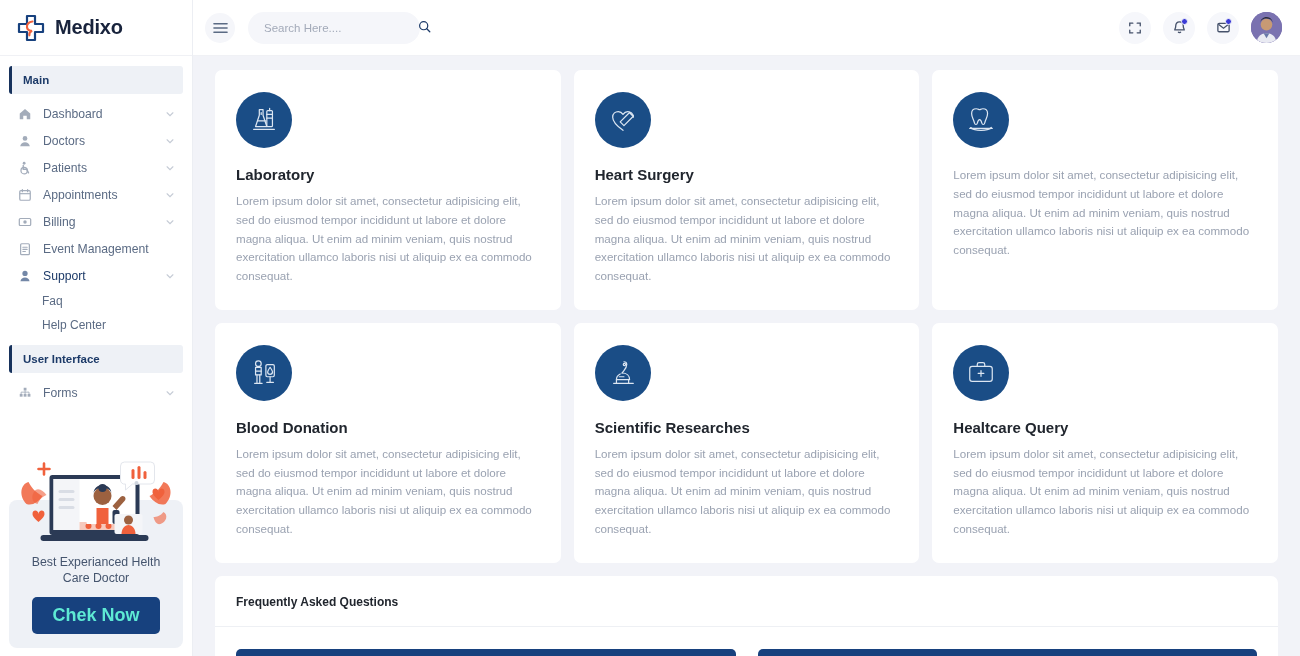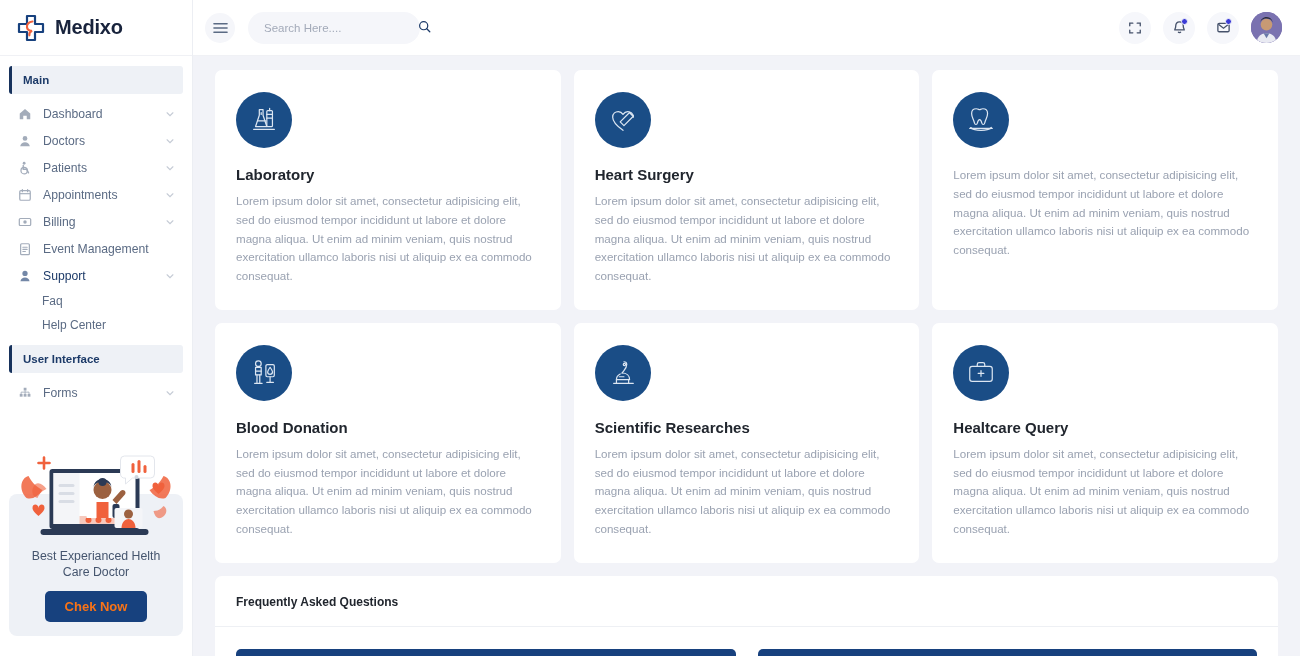--- a/index.html
+++ b/index.html
@@ -55,38 +55,38 @@
   .nav-ico svg { display: block; }
   .nav-label { flex: 1; padding-left: 5px; white-space: nowrap; }
   .chev { width: 10px; height: 10px; opacity: .5; }
   .nav-sub {
     font-size: 12px; color: #5b6b84;
     padding: 5px 0 5px 33px; cursor: pointer;
   }
 
   
   .promo {
-    margin: 10px 9px 20px 9px;
+    margin: 10px 9px 8px 9px;
     background: #eef1f6;
     border-radius: 8px;
     padding: 54px 10px 14px 10px;
     text-align: center;
     position: relative;
   }
   .promo-art {
     position: absolute; left: 50%; transform: translateX(-50%);
     top: -48px; width: 175px; height: 110px;
   }
   .promo-text {
     font-size: 12.3px; color: #45556e; line-height: 1.35;
   }
   .promo-btn {
     display: inline-block; margin-top: 10px;
-    background: #17417e; color: #f97316;
-    font-size: 13px; font-weight: bold;
+    background: #17417e; color: #5eead4;
+    font-size: 18px; font-weight: bold;
     border: none; border-radius: 5px;
     padding: 8px 20px; cursor: pointer;
     font-family: "Liberation Sans", sans-serif;
   }
 
   
   .main { flex: 1; height: 656px; display: flex; flex-direction: column; overflow: hidden; position: relative; }
   .topbar {
     height: 56px; min-height: 56px; background: #fff;
     display: flex; align-items: center;

